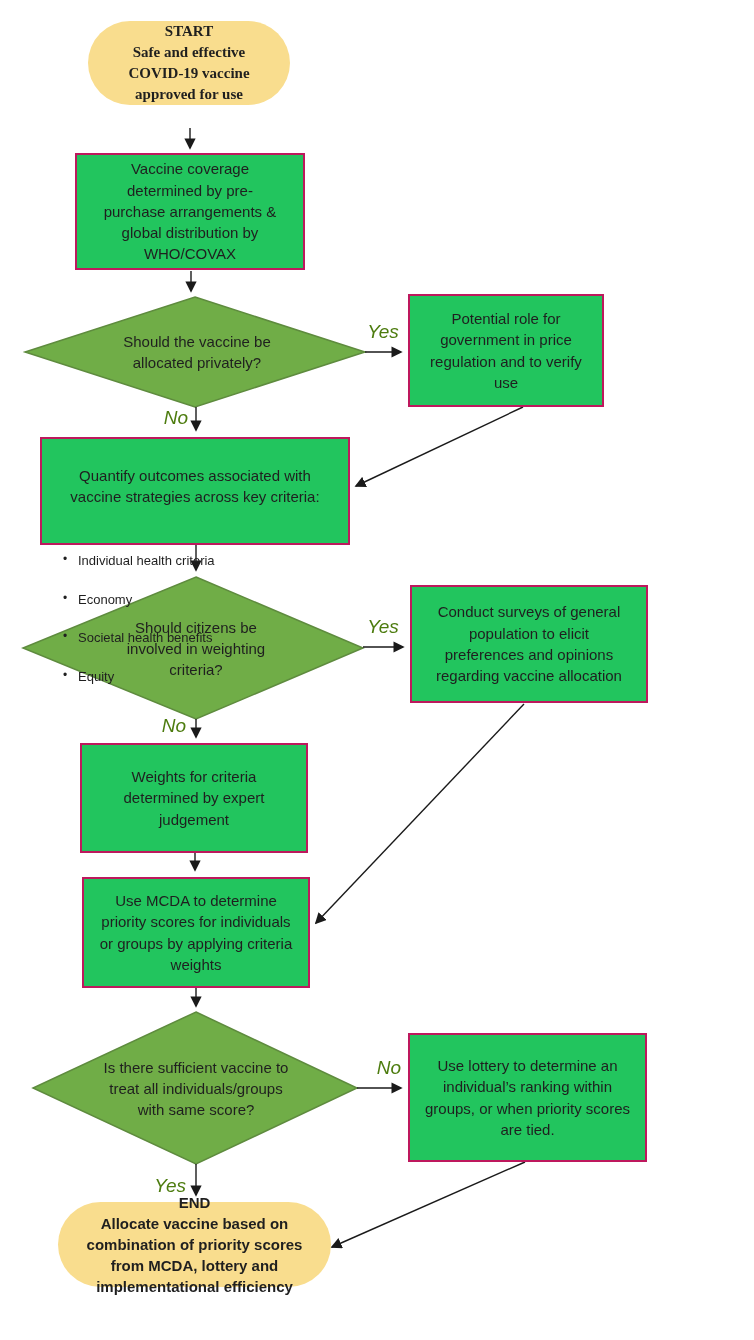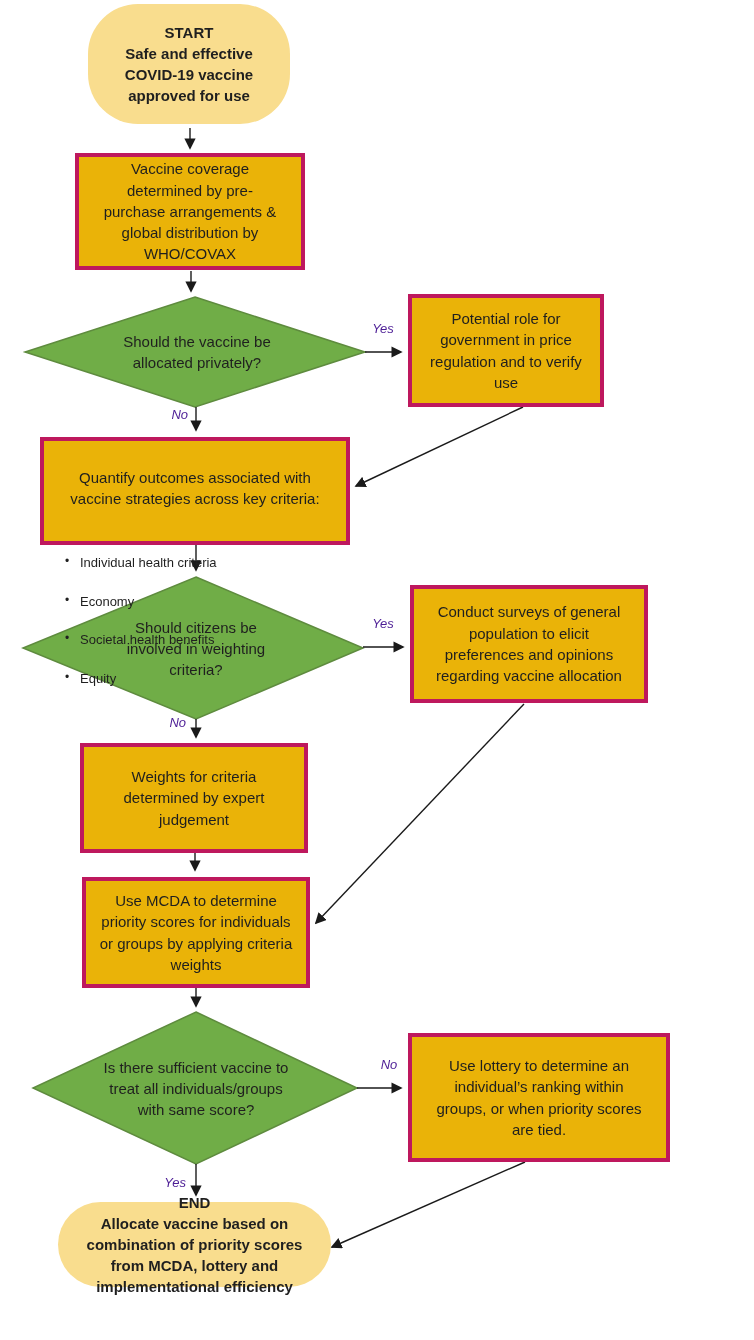--- a/index.html
+++ b/index.html
@@ -11,37 +11,37 @@
   svg{display:block;}
   polygon.decision{fill:#70AD47;stroke:#5E8B3E;stroke-width:1.5;}
   line.conn{stroke:#1a1a1a;stroke-width:1.4;}
 
   .node{position:absolute;box-sizing:border-box;white-space:pre-line;text-align:center;}
   .terminal{
     background:#F9DD8E;border-radius:50px;font-weight:700;font-size:15px;line-height:1.4;
     display:flex;align-items:center;justify-content:center;padding:6px 14px;
   }
   .process{
-    background:#eab308;border:4px solid #be185d;font-size:15px;line-height:1.42;
+    background:#22c55e;border:2px solid #be185d;font-size:15px;line-height:1.42;
     display:flex;align-items:center;justify-content:center;padding:4px 10px;
   }
   .dtext{
     position:absolute;display:flex;align-items:center;justify-content:center;
     font-size:15px;line-height:1.4;text-align:center;white-space:pre-line;
   }
   #boxB{display:block;padding:6px 8px 2px 8px;}
   .q-heading{font-size:15px;line-height:1.35;white-space:pre-line;}
   .bullets{margin-top:3px;}
   .bullet{
     position:relative;text-align:left;font-size:13px;line-height:1.32;
     padding-left:28px;white-space:normal;
   }
   .bullet::before{content:"•";position:absolute;left:13px;top:0;font-size:12px;}
   .edge-label{
-    position:absolute;font-size:13px;font-style:italic;line-height:1;color:#4c1d95;
+    position:absolute;font-size:19px;font-style:italic;line-height:1;color:#4d7c0f;
   }
   .lbl-right{text-align:right;}
 </style>
 </head>
 <body>
 
 <div class="canvas">
 
   <svg class="layer" width="754" height="1340" viewBox="0 0 754 1340">
     <defs>
@@ -63,21 +63,21 @@
     <line class="conn" x1="363" y1="647" x2="403" y2="647" marker-end="url(#arrow)"></line>
     <line class="conn" x1="196" y1="719" x2="196" y2="737" marker-end="url(#arrow)"></line>
     <line class="conn" x1="195" y1="853" x2="195" y2="870" marker-end="url(#arrow)"></line>
     <line class="conn" x1="524" y1="704" x2="316" y2="923" marker-end="url(#arrow)"></line>
     <line class="conn" x1="196" y1="988" x2="196" y2="1006" marker-end="url(#arrow)"></line>
     <line class="conn" x1="357" y1="1088" x2="401" y2="1088" marker-end="url(#arrow)"></line>
     <line class="conn" x1="196" y1="1164" x2="196" y2="1195" marker-end="url(#arrow)"></line>
     <line class="conn" x1="525" y1="1162" x2="332" y2="1247" marker-end="url(#arrow)"></line>
   </svg>
 
-  <div class="node terminal" style="left:88px;top:4px;width:202px;height:120px;">START
+  <div class="node terminal" style="left:88px;top:21px;width:202px;height:84px;font-family:Liberation Serif, serif;">START
 Safe and effective
 COVID-19 vaccine
 approved for use</div>
 
   <div class="node process" style="left:75px;top:153px;width:230px;height:117px;">Vaccine coverage
 determined by pre-
 purchase arrangements &amp;
 global distribution by
 WHO/COVAX</div>
 
@@ -114,21 +114,21 @@
 weights</div>
 
   <div class="node process" style="left:80px;top:743px;width:228px;height:110px;">Weights for criteria
 determined by expert
 judgement</div>
 
   <div class="dtext" style="left:56px;top:1040px;width:280px;height:96px;">Is there sufficient vaccine to
 treat all individuals/groups
 with same score?</div>
 
-  <div class="node process" style="left:408px;top:1033px;width:262px;height:129px;">Use lottery to determine an
+  <div class="node process" style="left:408px;top:1033px;width:239px;height:129px;">Use lottery to determine an
 individual’s ranking within
 groups, or when priority scores
 are tied.</div>
 
   <div class="node terminal" style="left:58px;top:1202px;width:273px;height:85px;">END
 Allocate vaccine based on
 combination of priority scores
 from MCDA, lottery and
 implementational efficiency</div>
 

